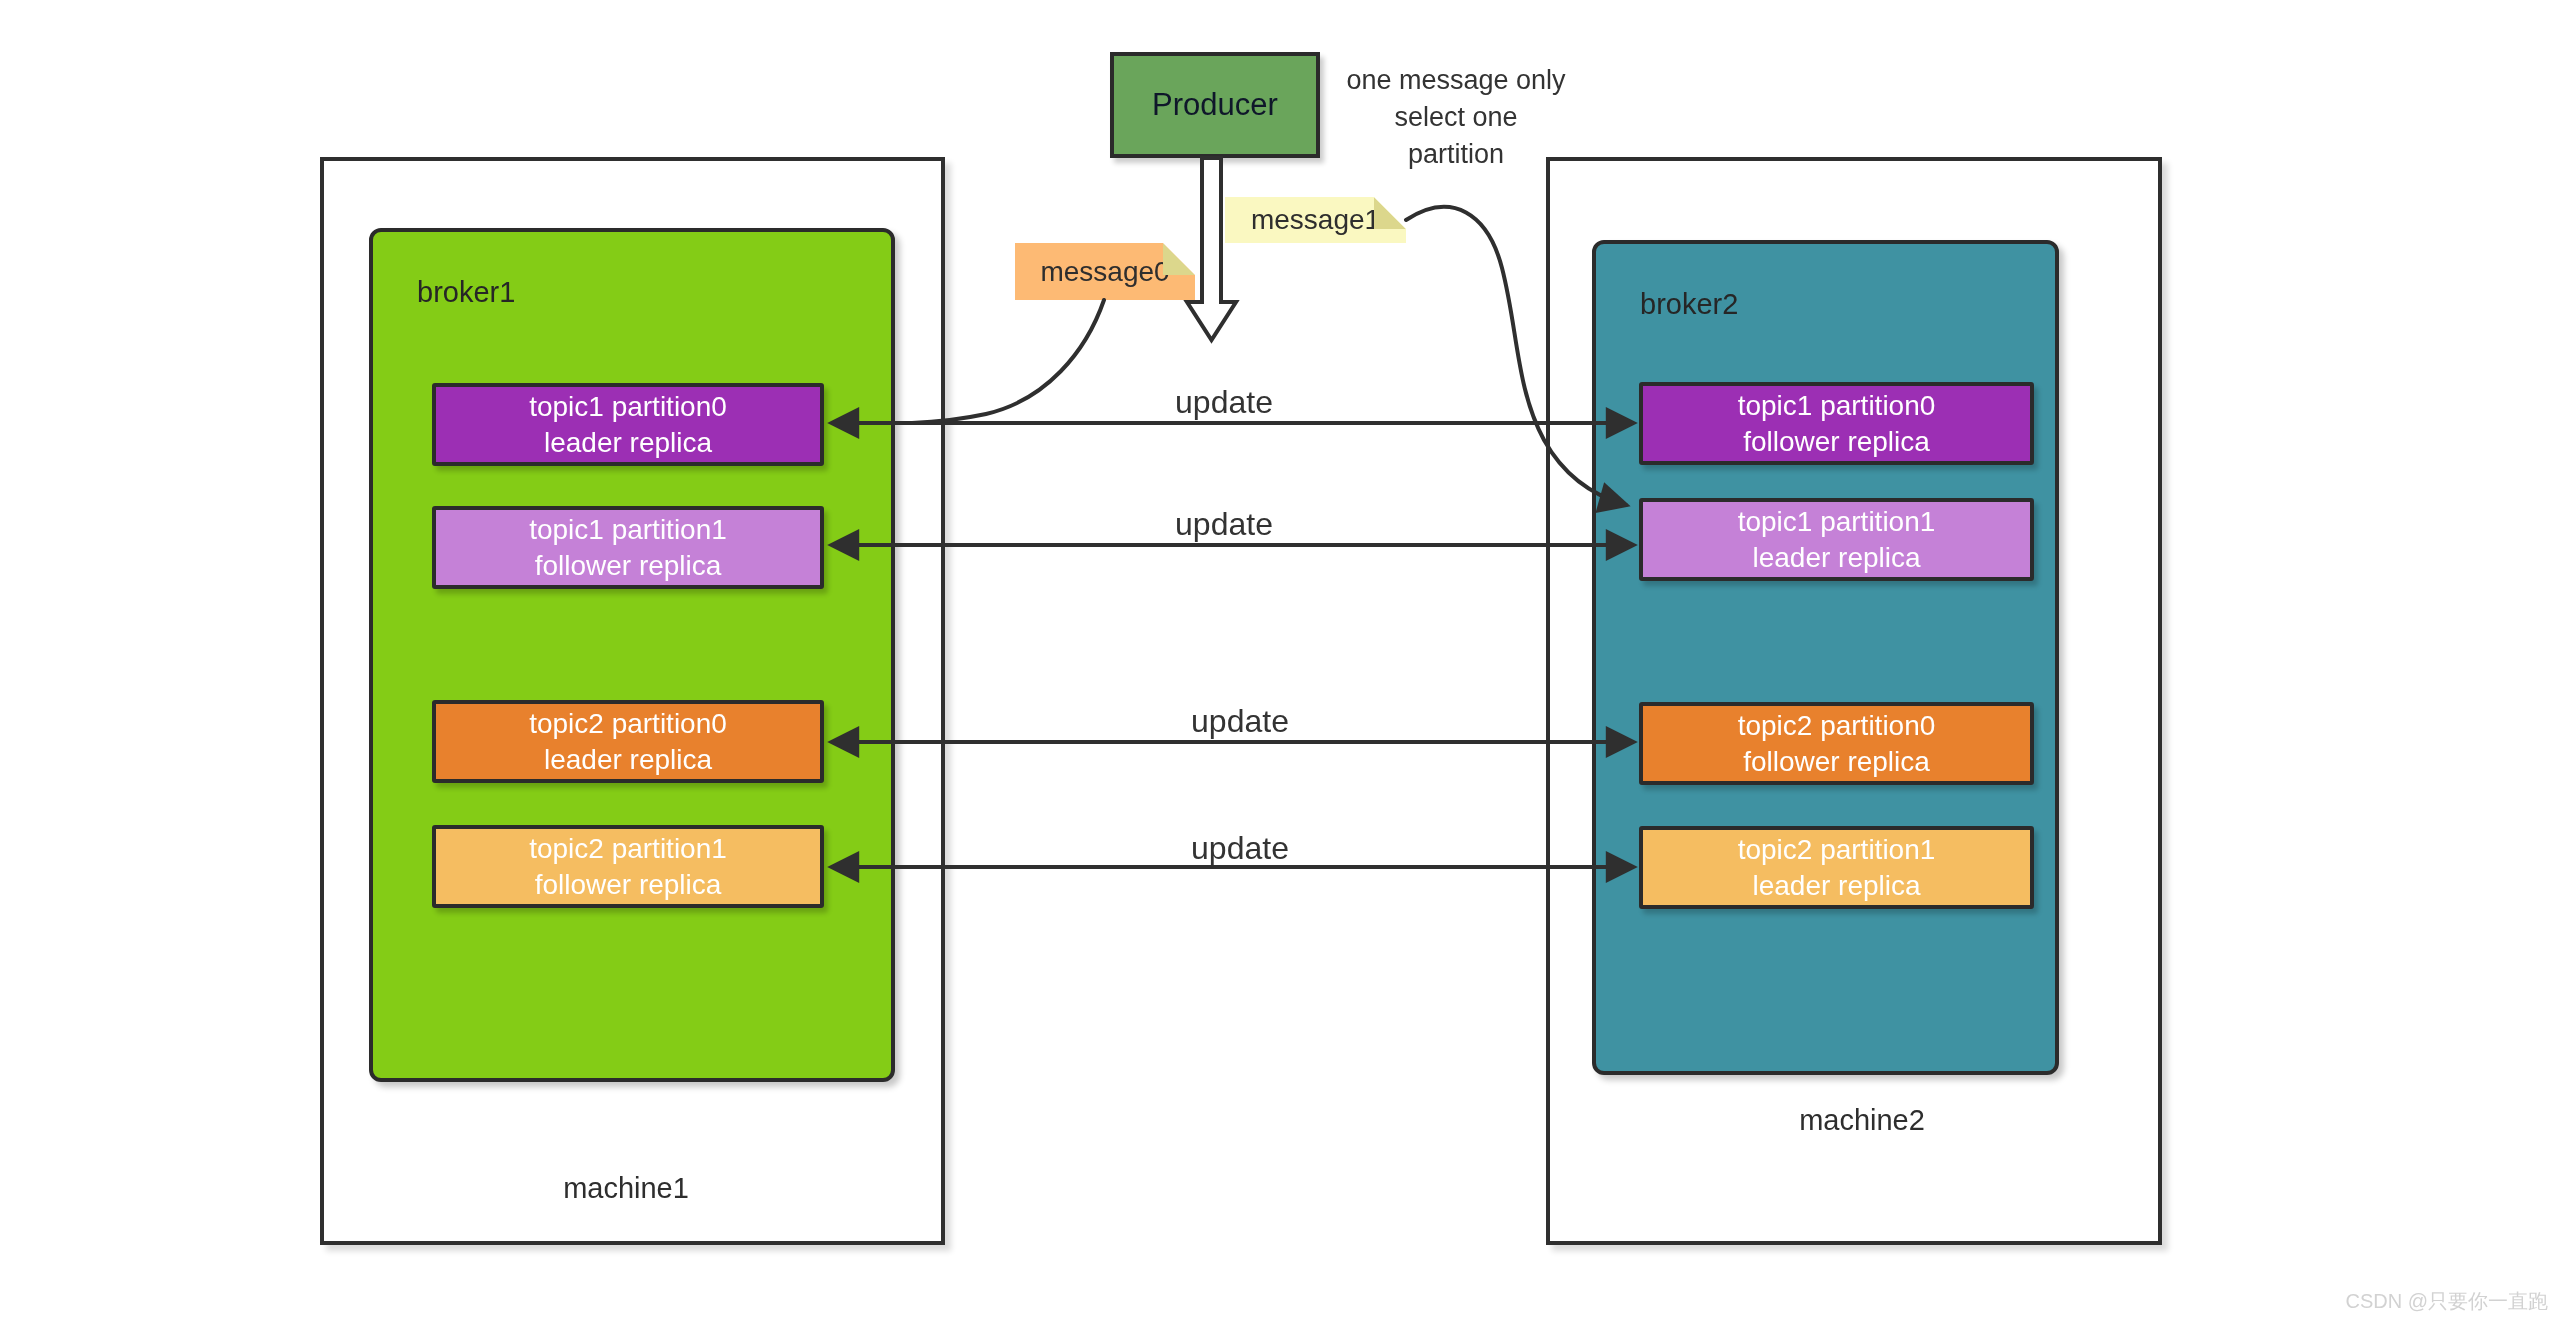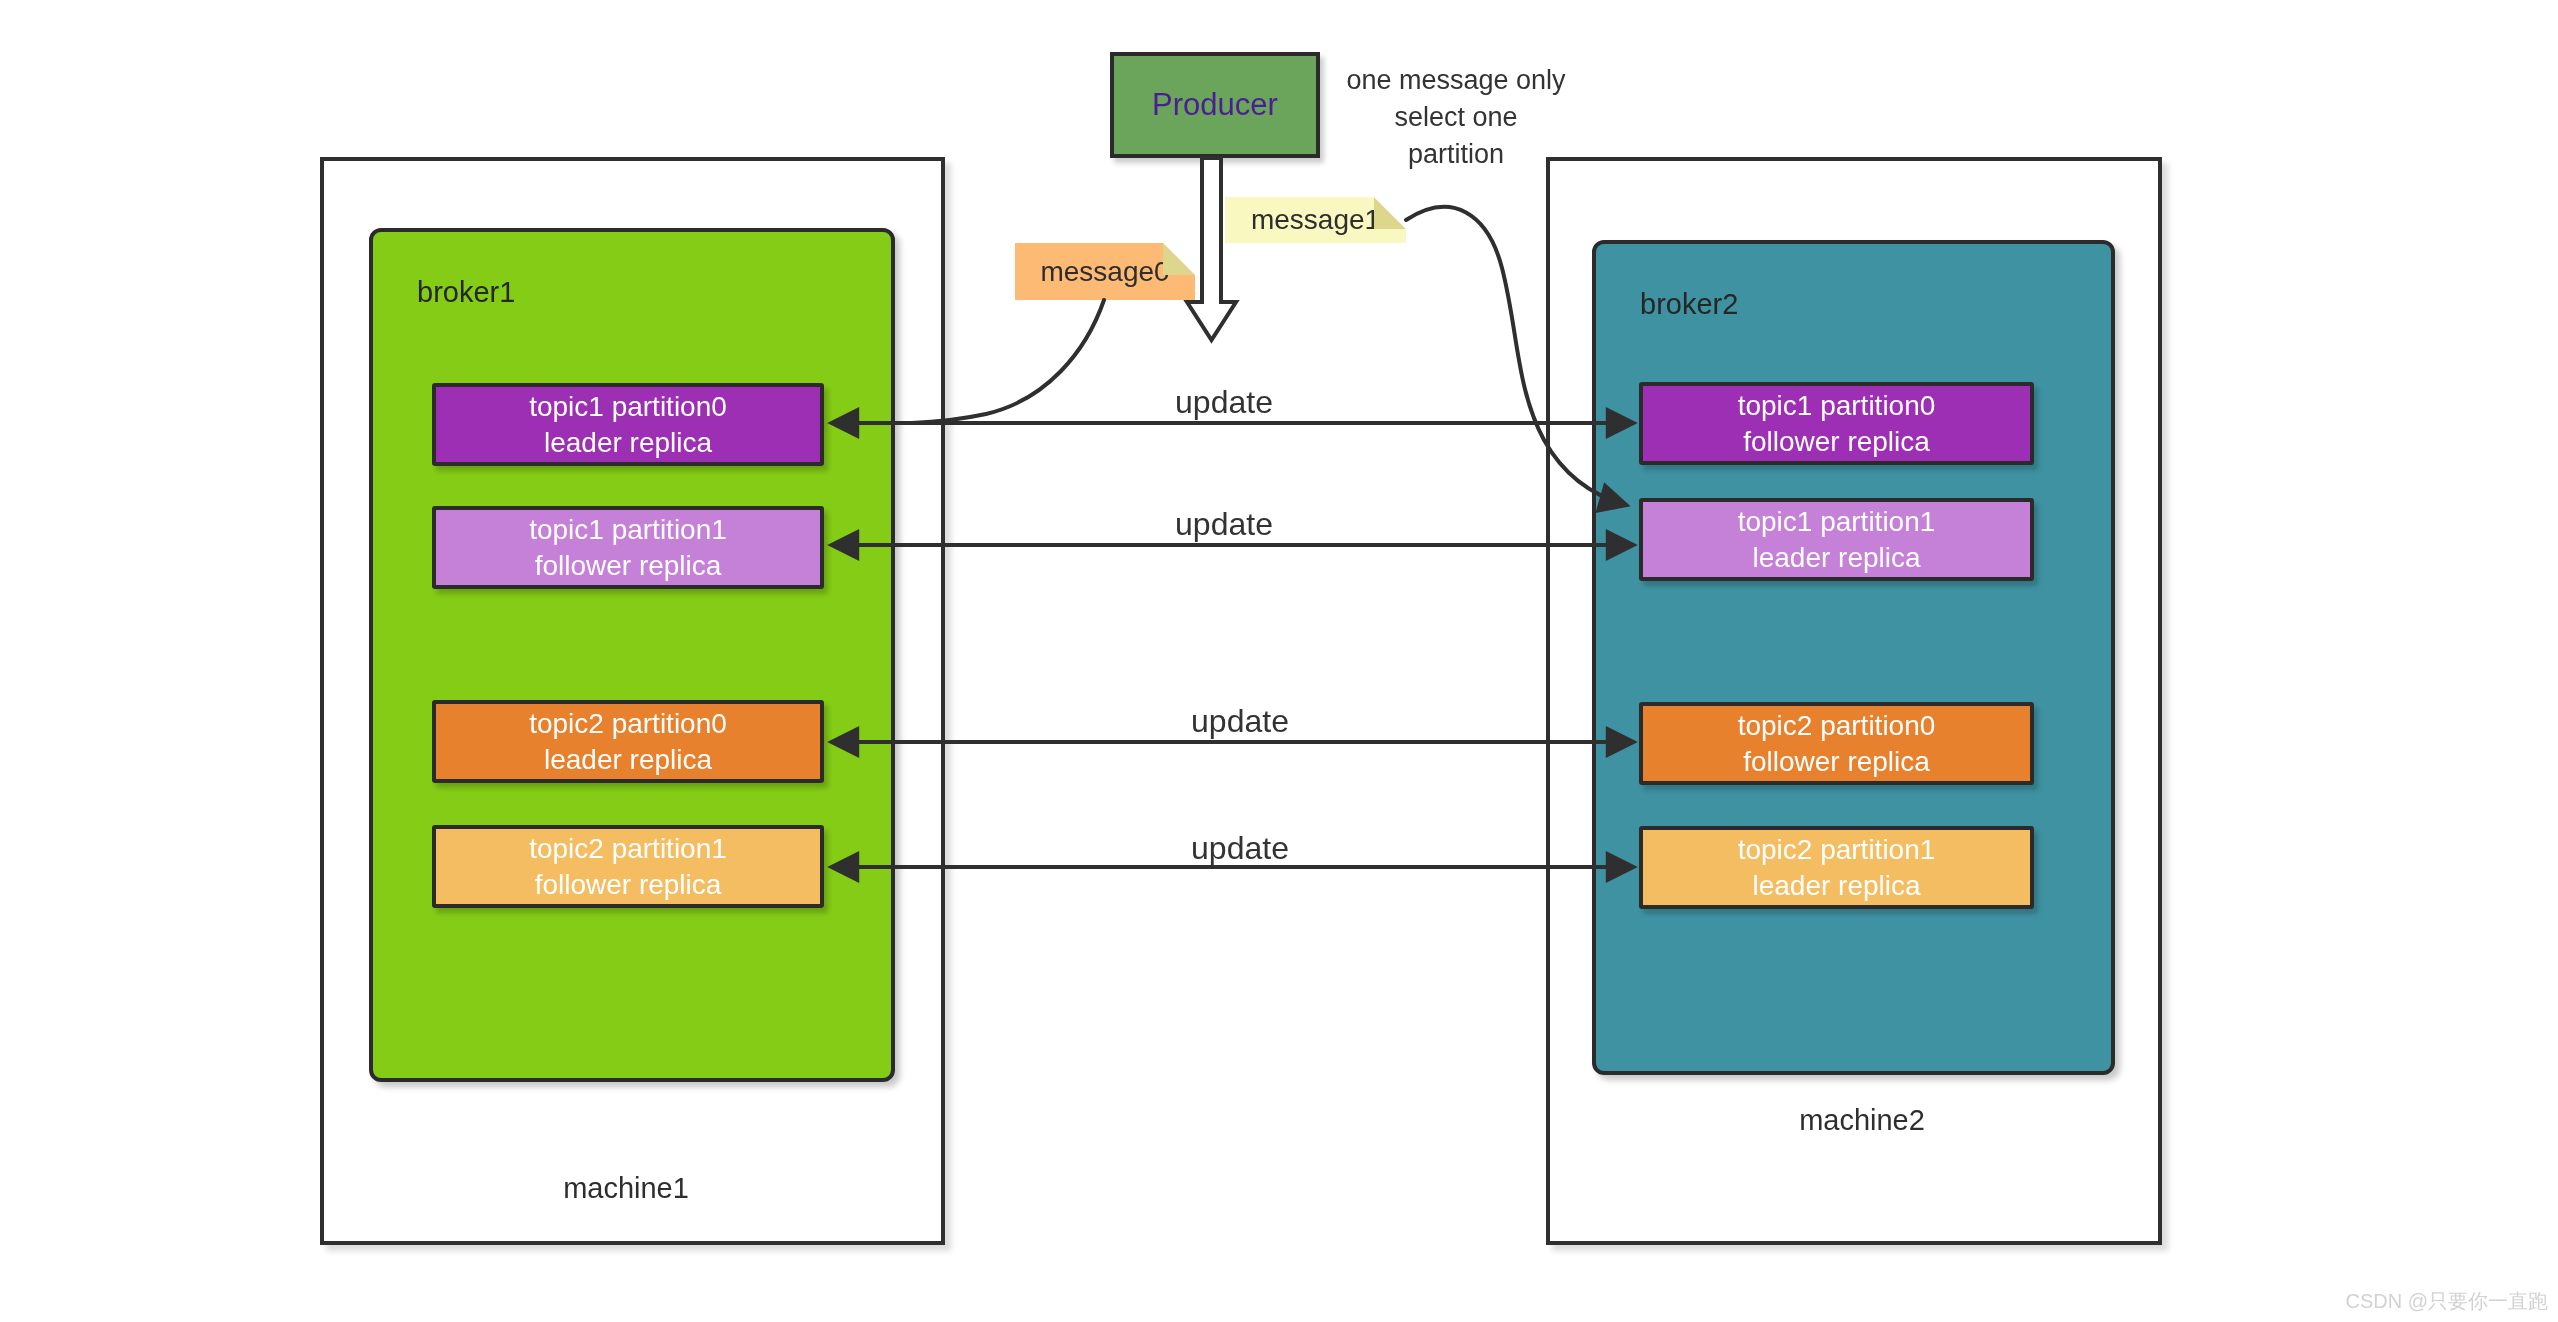--- a/index.html
+++ b/index.html
@@ -21,21 +21,21 @@
   .broker-label{position:absolute;left:44px;top:44px;font-size:29px;color:#262626;}
   .partition{
     position:absolute;border:4px solid #2b2b2b;border-radius:3px;box-sizing:border-box;
     display:flex;flex-direction:column;align-items:center;justify-content:center;
     color:#fff;font-size:28px;line-height:36px;text-align:center;
     box-shadow:4px 5px 5px rgba(0,0,0,.20);
   }
   .producer{
     position:absolute;border:4px solid #2b2b2b;box-sizing:border-box;
     display:flex;align-items:center;justify-content:center;
-    font-size:31px;color:#4c1d95;box-shadow:4px 5px 5px rgba(0,0,0,.20);
+    font-size:31px;color:#0f172a;box-shadow:4px 5px 5px rgba(0,0,0,.20);
   }
   .annotation{
     position:absolute;text-align:center;font-size:27px;line-height:37px;color:#333;
   }
   .note{
     position:absolute;display:flex;align-items:center;justify-content:center;
     font-size:28px;color:#2e2e2e;
     clip-path:polygon(0 0, calc(100% - 32px) 0, 100% 32px, 100% 100%, 0 100%);
     filter:drop-shadow(2px 3px 2px rgba(0,0,0,.18));
   }
@@ -59,21 +59,21 @@
   <div class="machine" style="left:320px;top:157px;width:625px;height:1088px;"></div>
   <div class="machine-label" style="left:626px;top:1188px;">machine1</div>
 
   <div class="machine" style="left:1546px;top:157px;width:616px;height:1088px;"></div>
   <div class="machine-label" style="left:1862px;top:1120px;">machine2</div>
 
   <div class="broker" style="left: 369px; top: 228px; width: 526px; height: 854px; background-color: #84cc16;">
     <div class="broker-label">broker1</div>
   </div>
 
-  <div class="broker" style="left: 1592px; top: 240px; width: 523px; height: 835px; background-color: rgb(63, 146, 162);">
+  <div class="broker" style="left: 1592px; top: 240px; width: 467px; height: 835px; background-color: rgb(63, 146, 162);">
     <div class="broker-label">broker2</div>
   </div>
 
   <div class="partition" style="left: 432px; top: 383px; width: 392px; height: 83px; background-color: rgb(156, 47, 180);">
     <span>topic1 partition0</span>
     <span>leader replica</span>
   </div>
   <div class="partition" style="left: 432px; top: 506px; width: 392px; height: 83px; background-color: rgb(197, 129, 215);">
     <span>topic1 partition1</span>
     <span>follower replica</span>

